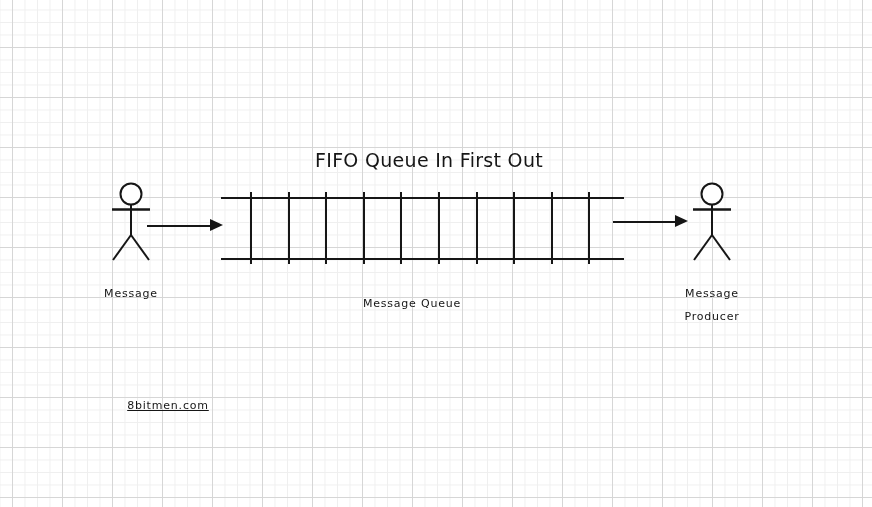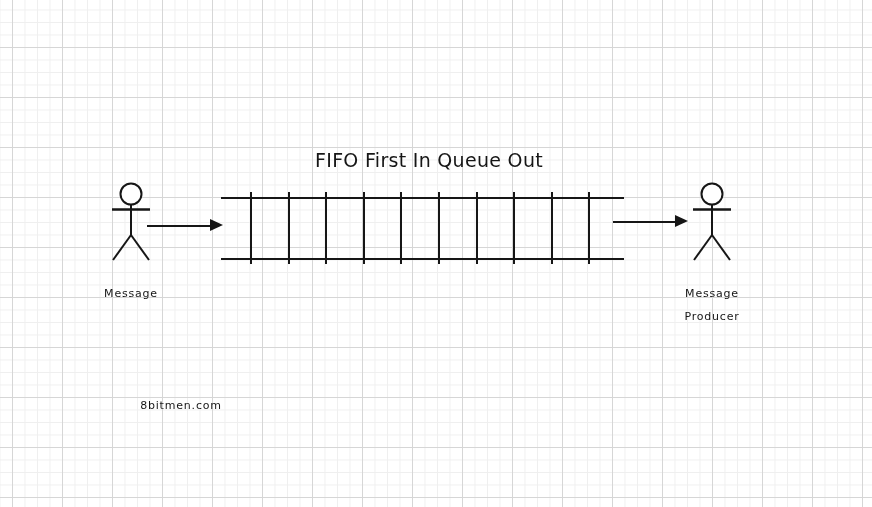--- a/index.html
+++ b/index.html
@@ -41,21 +41,21 @@
     text-align: center;
     font-size: 19px;
     line-height: 26px;
     letter-spacing: 0.3px;
     white-space: nowrap;
   }
 
   .producer-label { left: 56px;  top: 282px; width: 150px; }
   .queue-label    { left: 337px; top: 292px; width: 150px; }
   .consumer-label { left: 637px; top: 282px; width: 150px; }
-  .watermark      { left: 106px;  top: 394px; width: 150px; }
+  .watermark      { left: 93px;  top: 394px; width: 150px; text-decoration: underline; }
 
   .person { position: absolute; width: 62px; height: 90px; top: 175px; }
   .person-producer { left: 100px; }
   .person-consumer { left: 681px; }
 
   
   .queue {
     position: absolute;
     left: 221px;
     top: 192px;
@@ -99,21 +99,21 @@
     border-top: 6.5px solid transparent;
     border-bottom: 6.5px solid transparent;
     border-left: 13px solid var(--ink, #161616);
   }
 </style>
 </head>
 <body>
 
 <div class="canvas">
 
-  <div class="title">FIFO First In Queue Out</div>
+  <div class="title">FIFO Queue In First Out</div>
 
   <svg class="person person-producer" viewBox="0 0 62 90">
     <circle cx="31" cy="19" r="10.5" fill="#ffffff" stroke="#161616" stroke-width="2"></circle>
     <line x1="12" y1="34.5" x2="50" y2="34.5" stroke="#161616" stroke-width="2.4"></line>
     <line x1="31" y1="29.5" x2="31" y2="60" stroke="#161616" stroke-width="2"></line>
     <line x1="31" y1="60" x2="13" y2="85" stroke="#161616" stroke-width="2"></line>
     <line x1="31" y1="60" x2="49" y2="85" stroke="#161616" stroke-width="2"></line>
   </svg>
 
   <div class="arrow arrow-1">
@@ -148,20 +148,21 @@
     <line x1="12" y1="34.5" x2="50" y2="34.5" stroke="#161616" stroke-width="2.4"></line>
     <line x1="31" y1="29.5" x2="31" y2="60" stroke="#161616" stroke-width="2"></line>
     <line x1="31" y1="60" x2="13" y2="85" stroke="#161616" stroke-width="2"></line>
     <line x1="31" y1="60" x2="49" y2="85" stroke="#161616" stroke-width="2"></line>
   </svg>
 
   <div class="label producer-label">
     <div>Message</div>
   </div>
 
+  <div class="label queue-label">Message Queue</div>
 
   <div class="label consumer-label">
     <div>Message</div>
     <div>Producer</div>
   </div>
 
   <div class="label watermark">8bitmen.com</div>
 
 </div>
 

